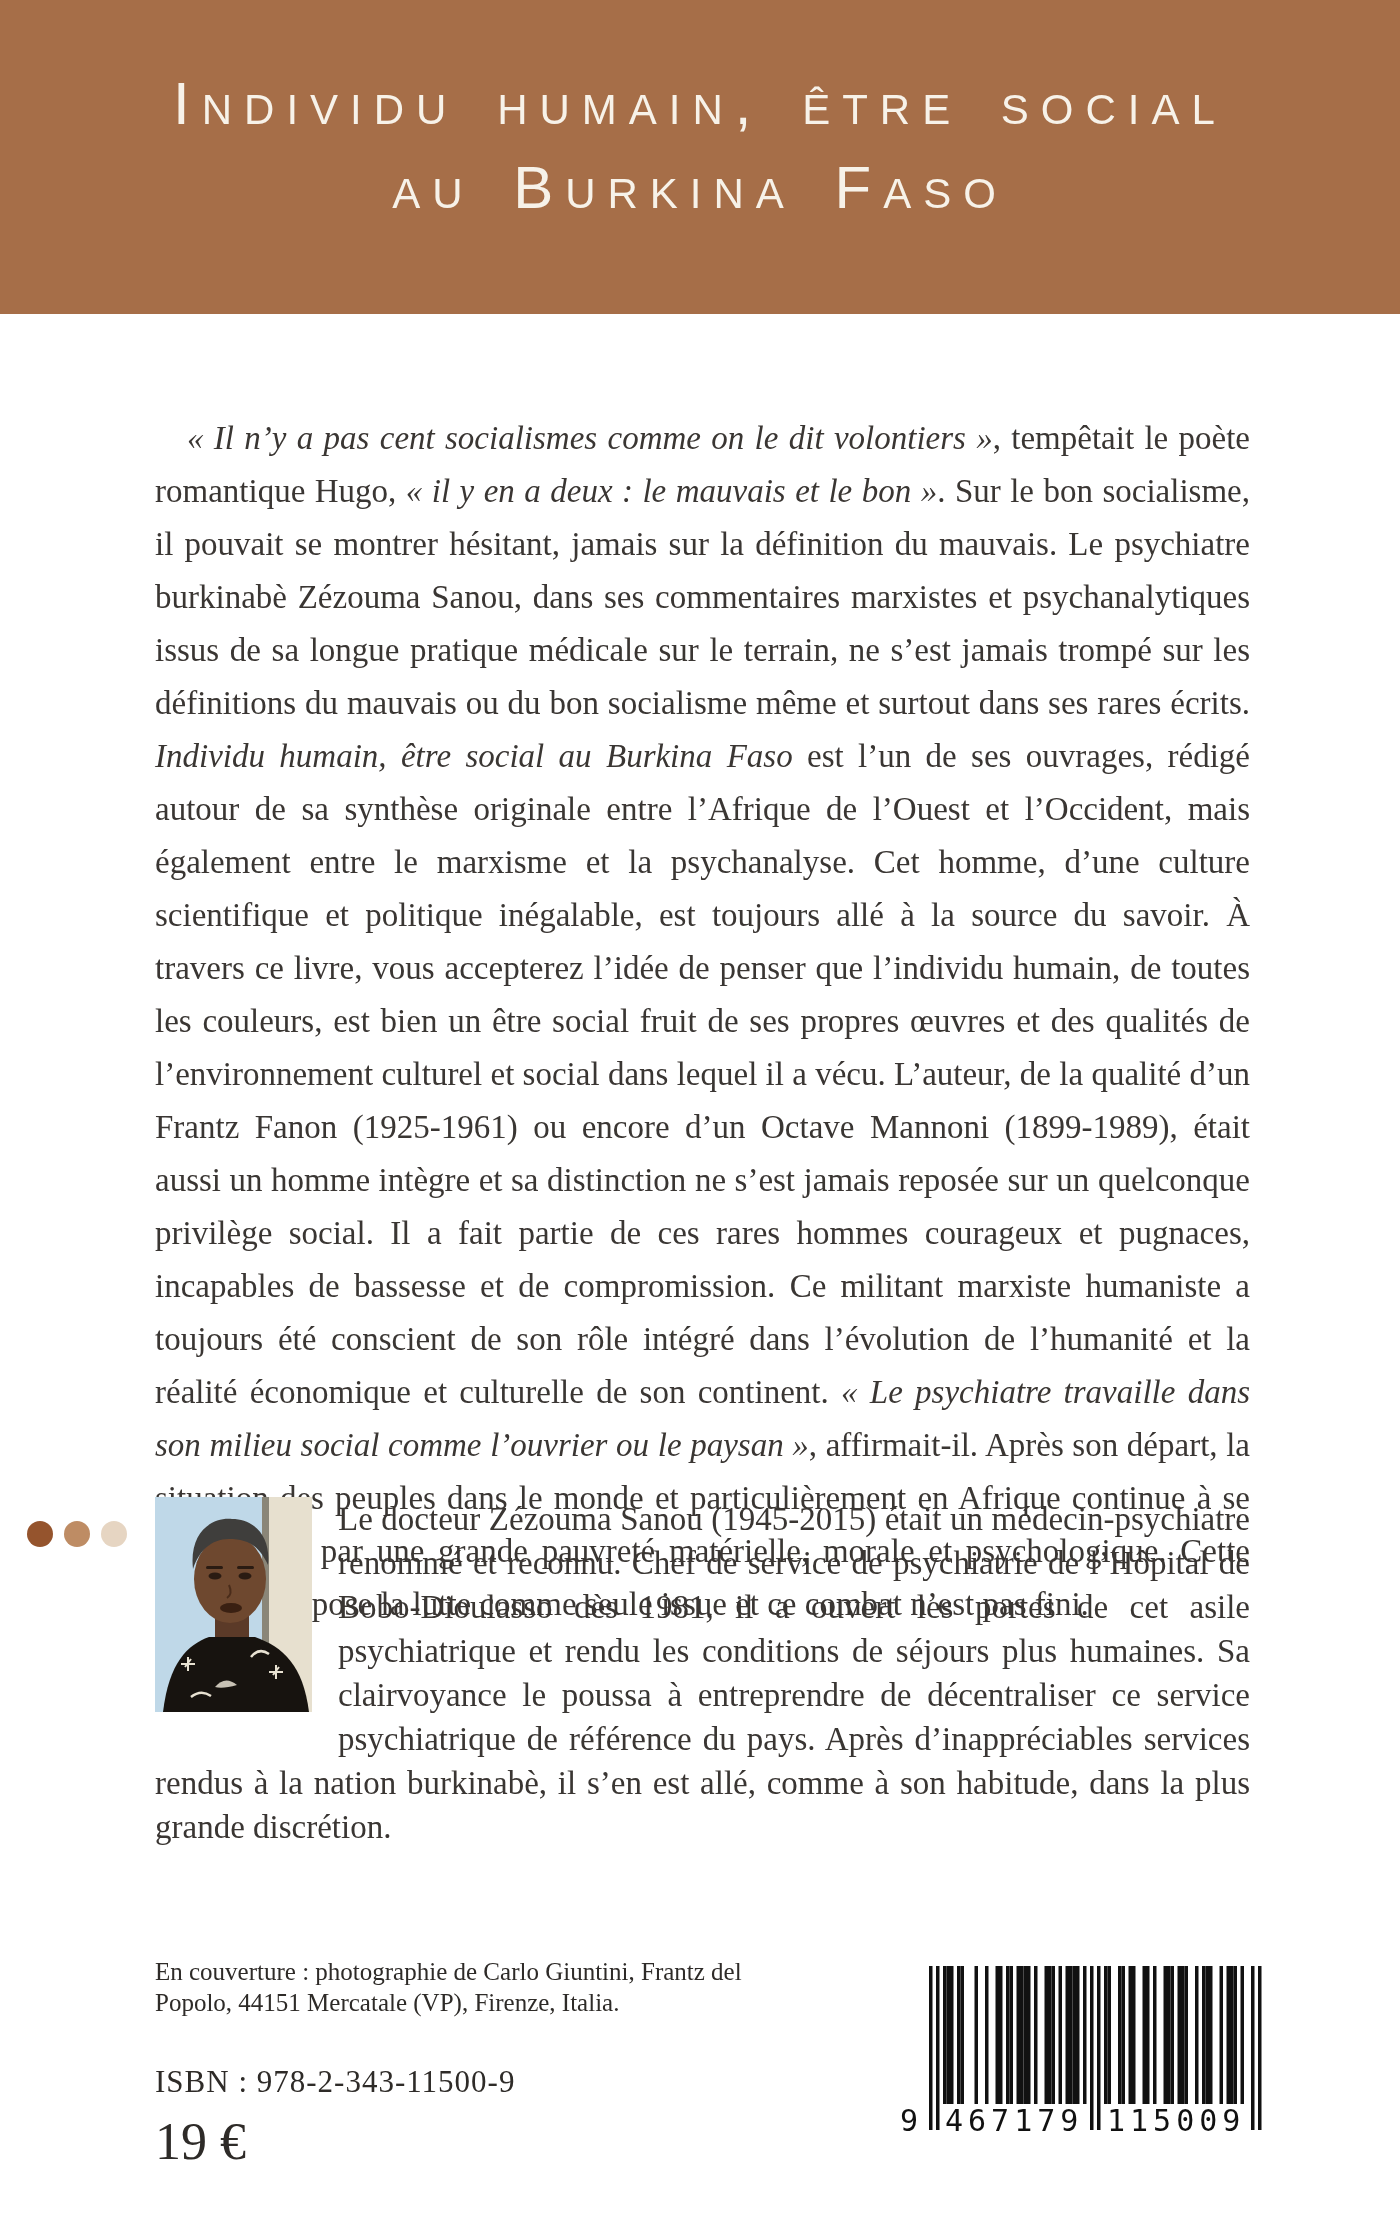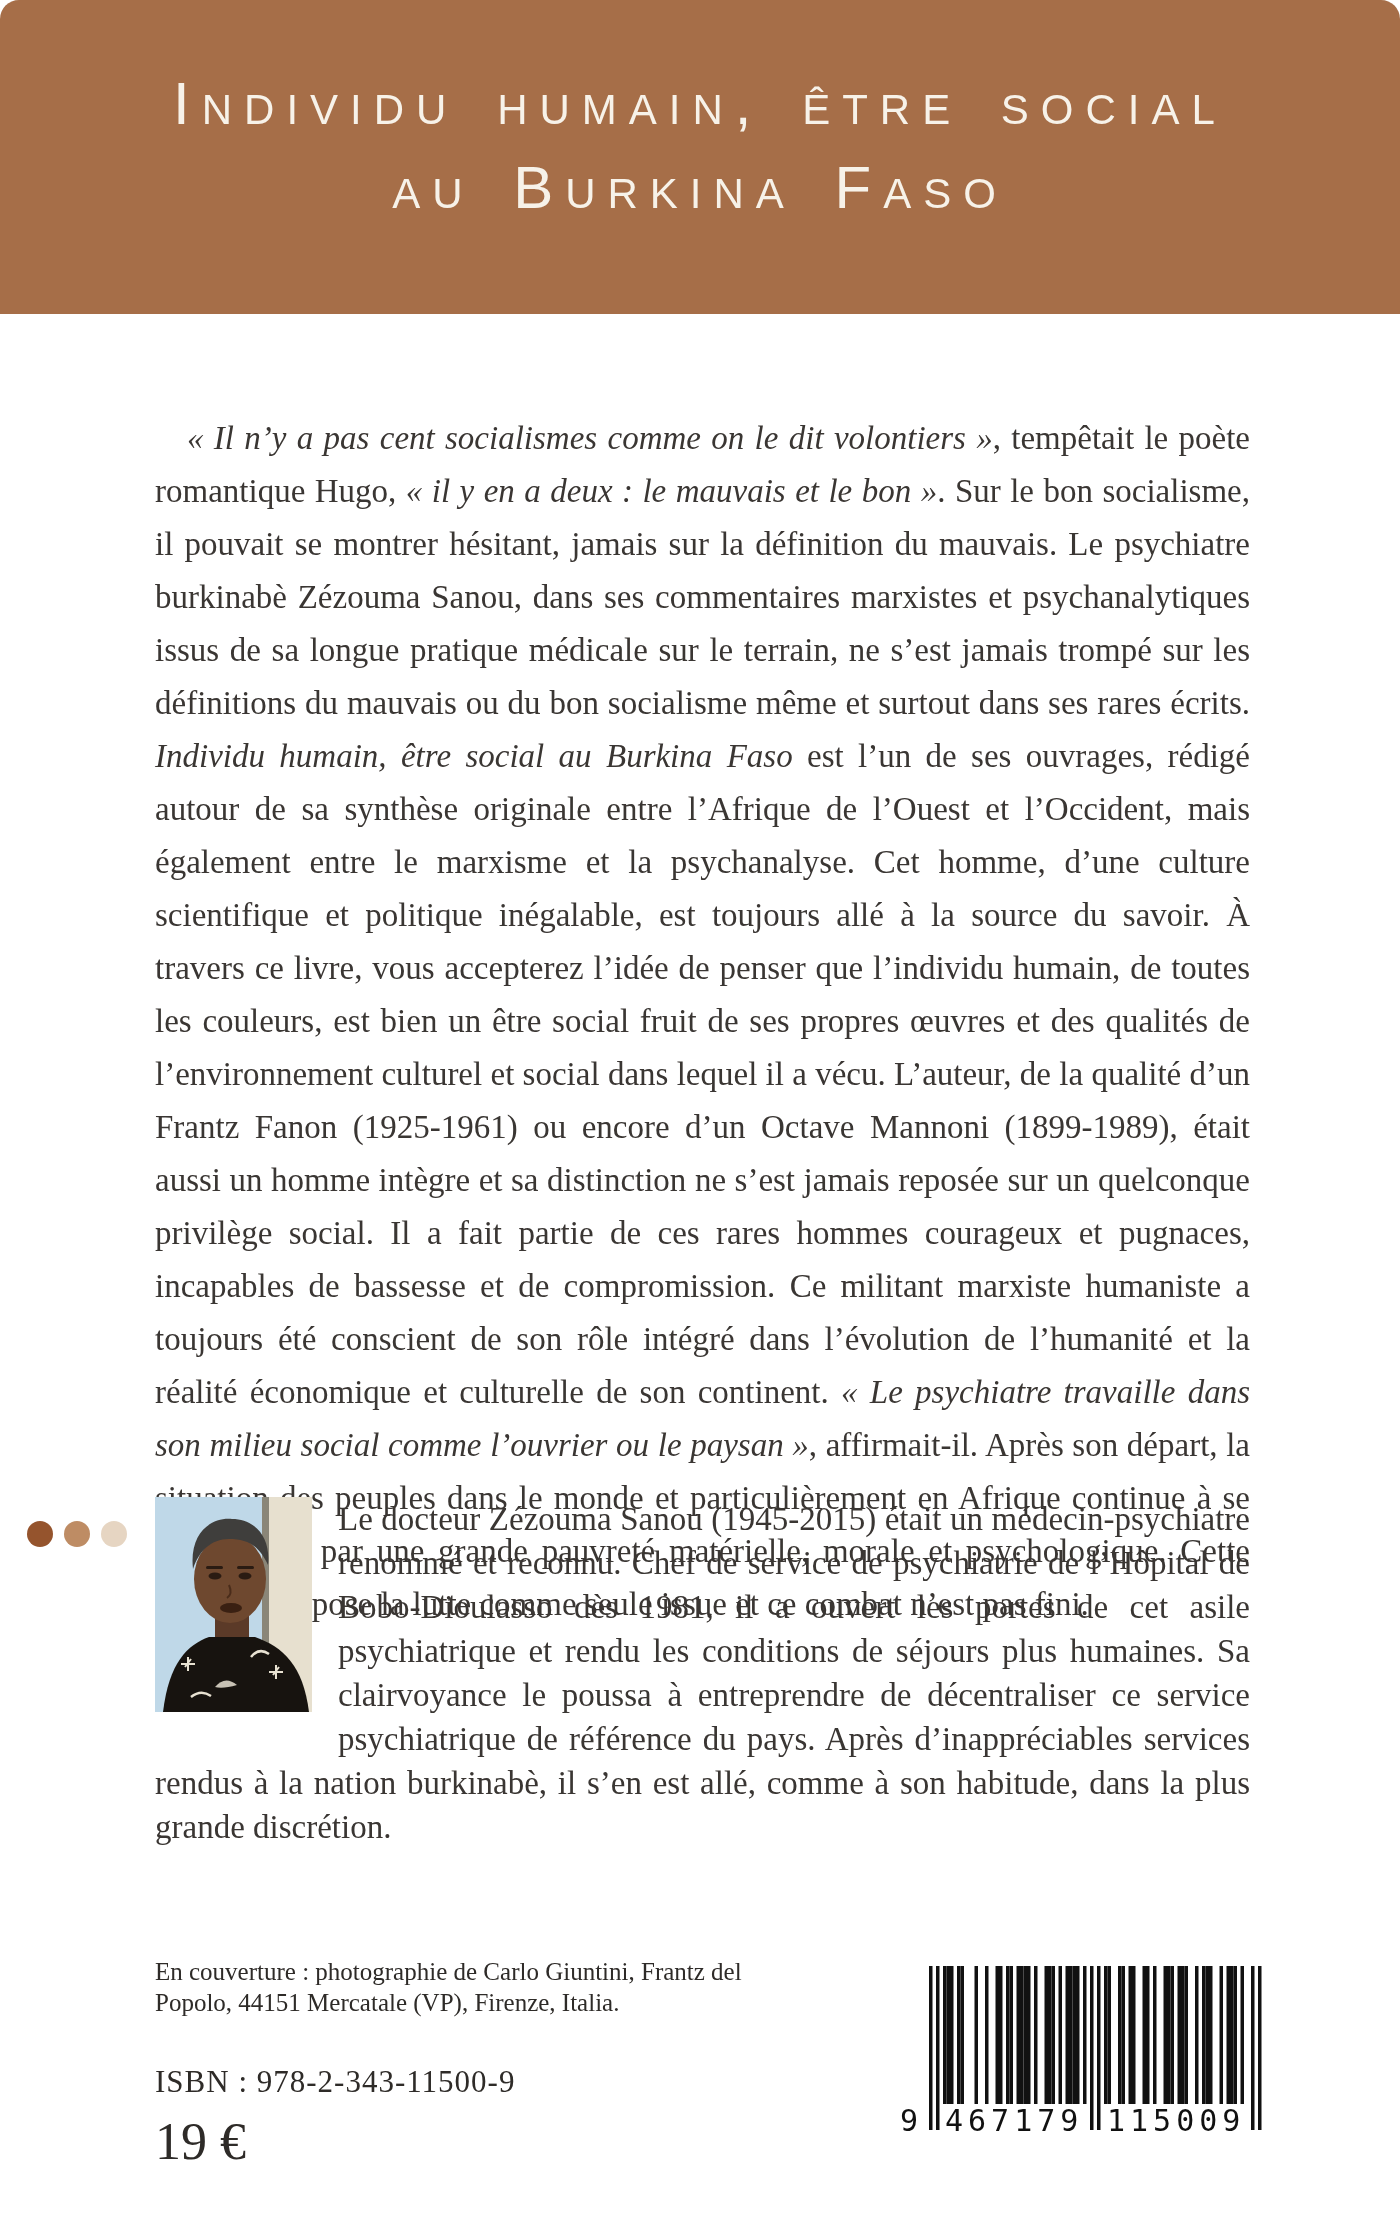--- a/index.html
+++ b/index.html
@@ -3,21 +3,20 @@
 <meta charset="utf-8">
 <style>
   html,body{margin:0;padding:0;background:#ffffff;}
   .page{
     position:relative;
     width:1400px;height:2229px;
     background:#ffffff;
     overflow:hidden;
     font-family:"Liberation Serif", serif;
     color:var(--ink,#3A3633);
-    border-radius:19px;
   }
   
   .band{
     position:absolute;left:0;top:0;width:1400px;height:314px;
     background:var(--band,#A66E48);
     box-sizing:border-box;
     padding-top:62px;
     text-align:center;
   }
   .title-line{

